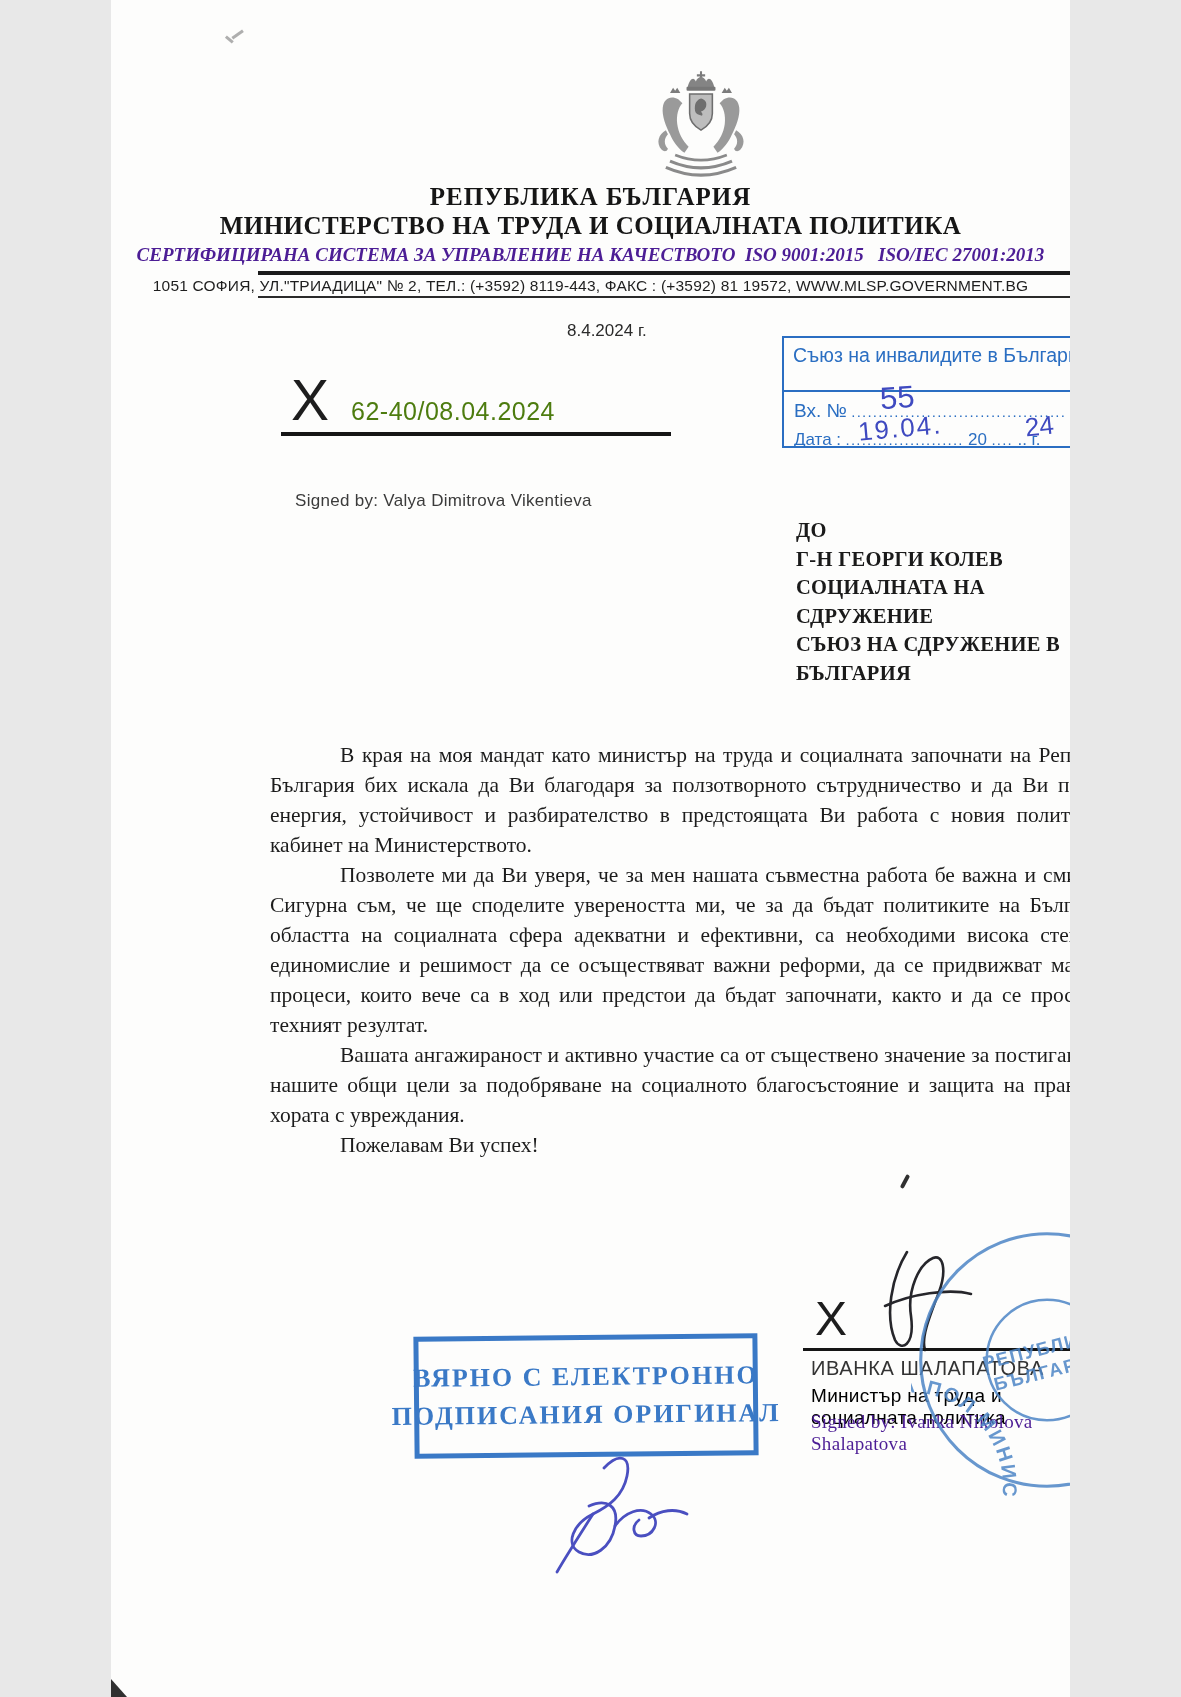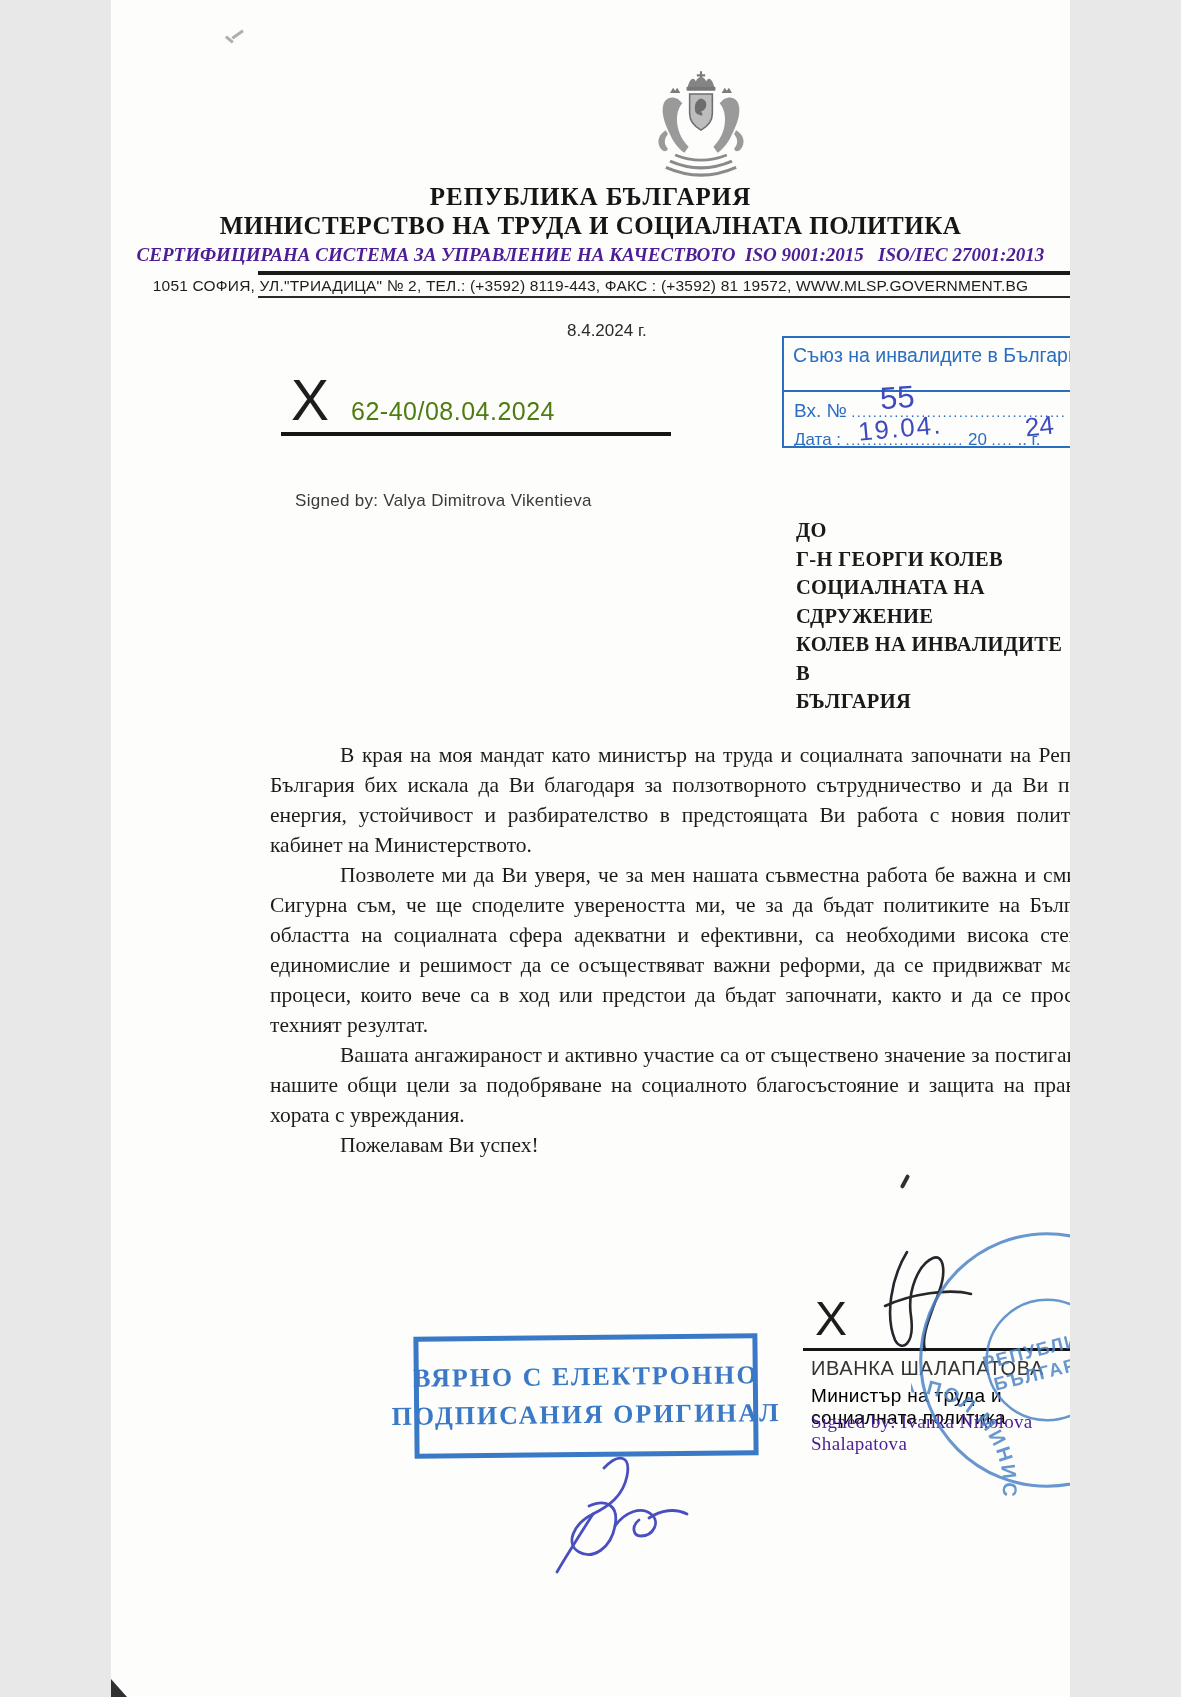--- a/index.html
+++ b/index.html
@@ -130,21 +130,21 @@
       <span class="yr">.. г.</span>
       <span class="hand hand-date">19.04.</span>
       <span class="hand hand-year">24</span>
     </div>
   </div>
 
   <div class="recipient">
     <div>ДО</div>
     <div>Г-Н ГЕОРГИ КОЛЕВ</div>
     <div>СОЦИАЛНАТА НА СДРУЖЕНИЕ</div>
-    <div>КОЛЕВ НА ИНВАЛИДИТЕ В</div>
+    <div>СЪЮЗ НА СДРУЖЕНИЕ В</div>
     <div>БЪЛГАРИЯ</div>
   </div>
 
   <div class="body">
     <p>В края на моя мандат като министър на труда и социалната започнати на Република България бих искала да Ви благодаря за ползотворното сътрудничество и да Ви пожелая енергия, устойчивост и разбирателство в предстоящата Ви работа с новия политически кабинет на Министерството.</p>
     <p>Позволете ми да Ви уверя, че за мен нашата съвместна работа бе важна и смислена. Сигурна съм, че ще споделите увереността ми, че за да бъдат политиките на България в областта на социалната сфера адекватни и ефективни, са необходими висока степен на единомислие и решимост да се осъществяват важни реформи, да се придвижват мащабни процеси, които вече са в ход или предстои да бъдат започнати, както и да се проследява техният резултат.</p>
     <p>Вашата ангажираност и активно участие са от съществено значение за постигането на нашите общи цели за подобряване на социалното благосъстояние и защита на правата на хората с увреждания.</p>
     <p class="last">Пожелавам Ви успех!</p>
   </div>
 

